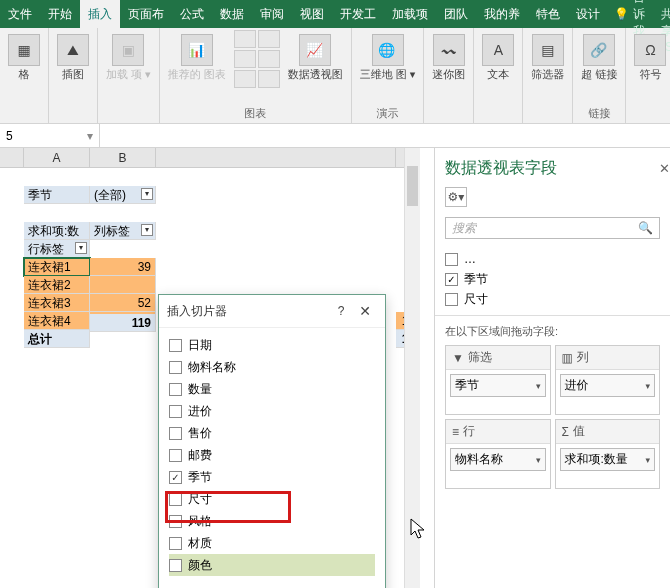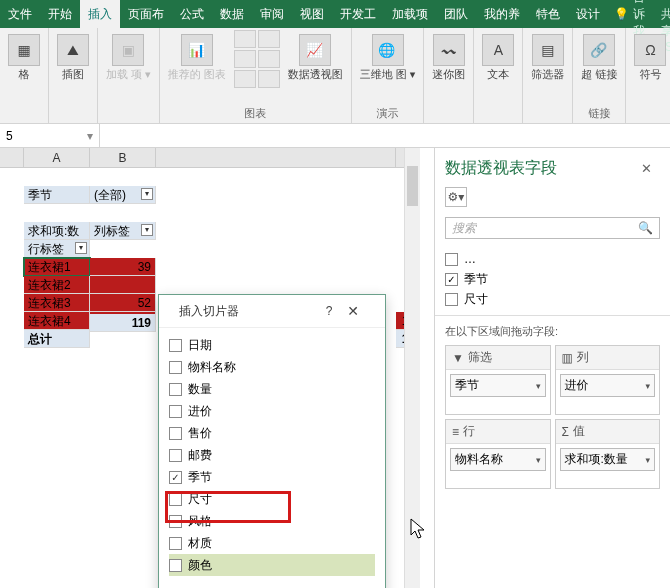--- a/index.html
+++ b/index.html
@@ -32,44 +32,44 @@
 .name-box .dd { margin-left: auto; color:#888; }
 .fx-input { flex: 1; padding: 0 6px; }
 
 
 .sheet-wrap { position: relative; height: calc(588px - 28px - 96px - 24px); display: flex; }
 .sheet { flex: 0 0 420px; position: relative; }
 .col-headers { display: flex; background: #e6e6e6; height: 20px; border-bottom:1px solid #ccc;}
 .rowhdr-space { width: 24px; border-right:1px solid #ccc; }
 .col-h { flex:0 0 66px; text-align:center; border-right:1px solid #ccc; line-height:20px; color:#333;}
 .cells { position:relative; }
-.cell { position:absolute; border-right:1px solid #d9d9d9; border-bottom:1px solid #d9d9d9; padding:2px 4px; line-height:14px; background:#b91c1c; height:18px; overflow:hidden;}
+.cell { position:absolute; border-right:1px solid #d9d9d9; border-bottom:1px solid #d9d9d9; padding:2px 4px; line-height:14px; background:#fdba74; height:18px; overflow:hidden;}
 .cell.h { background:#dce6f1; font-weight:normal; }
 .cell.sel { outline:2px solid #1f7246; outline-offset:-1px; }
 .cell.right { text-align:right; }
 .cell.total { background:#dce6f1; font-weight:bold; }
 .pv-filter { position:absolute; right:2px; top:2px; width:12px; height:12px; border:1px solid #888; background:#fff; font-size:8px; text-align:center; line-height:10px; color:#333;}
 
 
 .modal { position:absolute; left:158px; top:146px; width:228px; height:442px; background:#fff; border:1px solid #6aa08a; box-shadow:0 4px 12px rgba(0,0,0,.2); display:flex; flex-direction:column; }
-.modal-title { height:32px; display:flex; align-items:center; padding:0 20px; }
+.modal-title { height:32px; display:flex; align-items:center; padding:0 8px; }
 .modal-title .t { font-size:12px; color:#333; }
 .modal-title .spacer { flex:1; }
 .modal-title .help { width:24px; text-align:center; color:#444; }
 .modal-title .close { width:24px; text-align:center; color:#444; font-size:14px; }
 .modal-body { flex:1; overflow-y:auto; border-top:1px solid #eee; padding:6px 10px; }
 .chk-row { display:flex; align-items:center; height:22px; gap:6px; }
 .chk-row .box { width:13px; height:13px; border:1px solid #888; display:flex; align-items:center; justify-content:center; font-size:10px; color:#333; background:#fff;}
 .chk-row .box.checked::after { content:"✓"; }
 .chk-row.highlight { background:#d8e4bc; }
 .red-box1 { position:absolute; border:3px solid #d31919; pointer-events:none; }
 
 
 .task-pane { position:absolute; right:0; top:0; width:236px; height:100%; border-left:1px solid #d4d4d4; background:#fff; display:flex; flex-direction:column;}
-.task-pane .hdr { display:flex; align-items:center; padding:10px 18px 4px 10px; }
+.task-pane .hdr { display:flex; align-items:center; padding:10px 0 4px 10px; }
 .task-pane .hdr .title { color:#1f7246; font-size:16px; }
 .task-pane .hdr .close { margin-left:auto; color:#666; font-size:13px;}
 .task-pane .sub { padding:4px 10px 6px 10px; display:flex; align-items:center; }
 .task-pane .sub .txt { color:#555; font-size:11px; flex:1;}
 .task-pane .sub .gear { width:22px; height:20px; border:1px solid #bbb; display:flex;align-items:center;justify-content:center; color:#555;}
 .task-pane .search { margin:4px 10px; border:1px solid #bbb; height:22px; display:flex; align-items:center; padding:0 6px; color:#aaa; font-style:italic;}
 .task-pane .search .mag { margin-left:auto; font-style:normal;}
 .field-list { padding:6px 10px; border-bottom:1px solid #ddd; }
 .field-row { display:flex; align-items:center; height:20px; gap:6px; }
 .field-row .box { width:13px; height:13px; border:1px solid #888; display:flex;align-items:center;justify-content:center;font-size:10px;background:#fff;}

